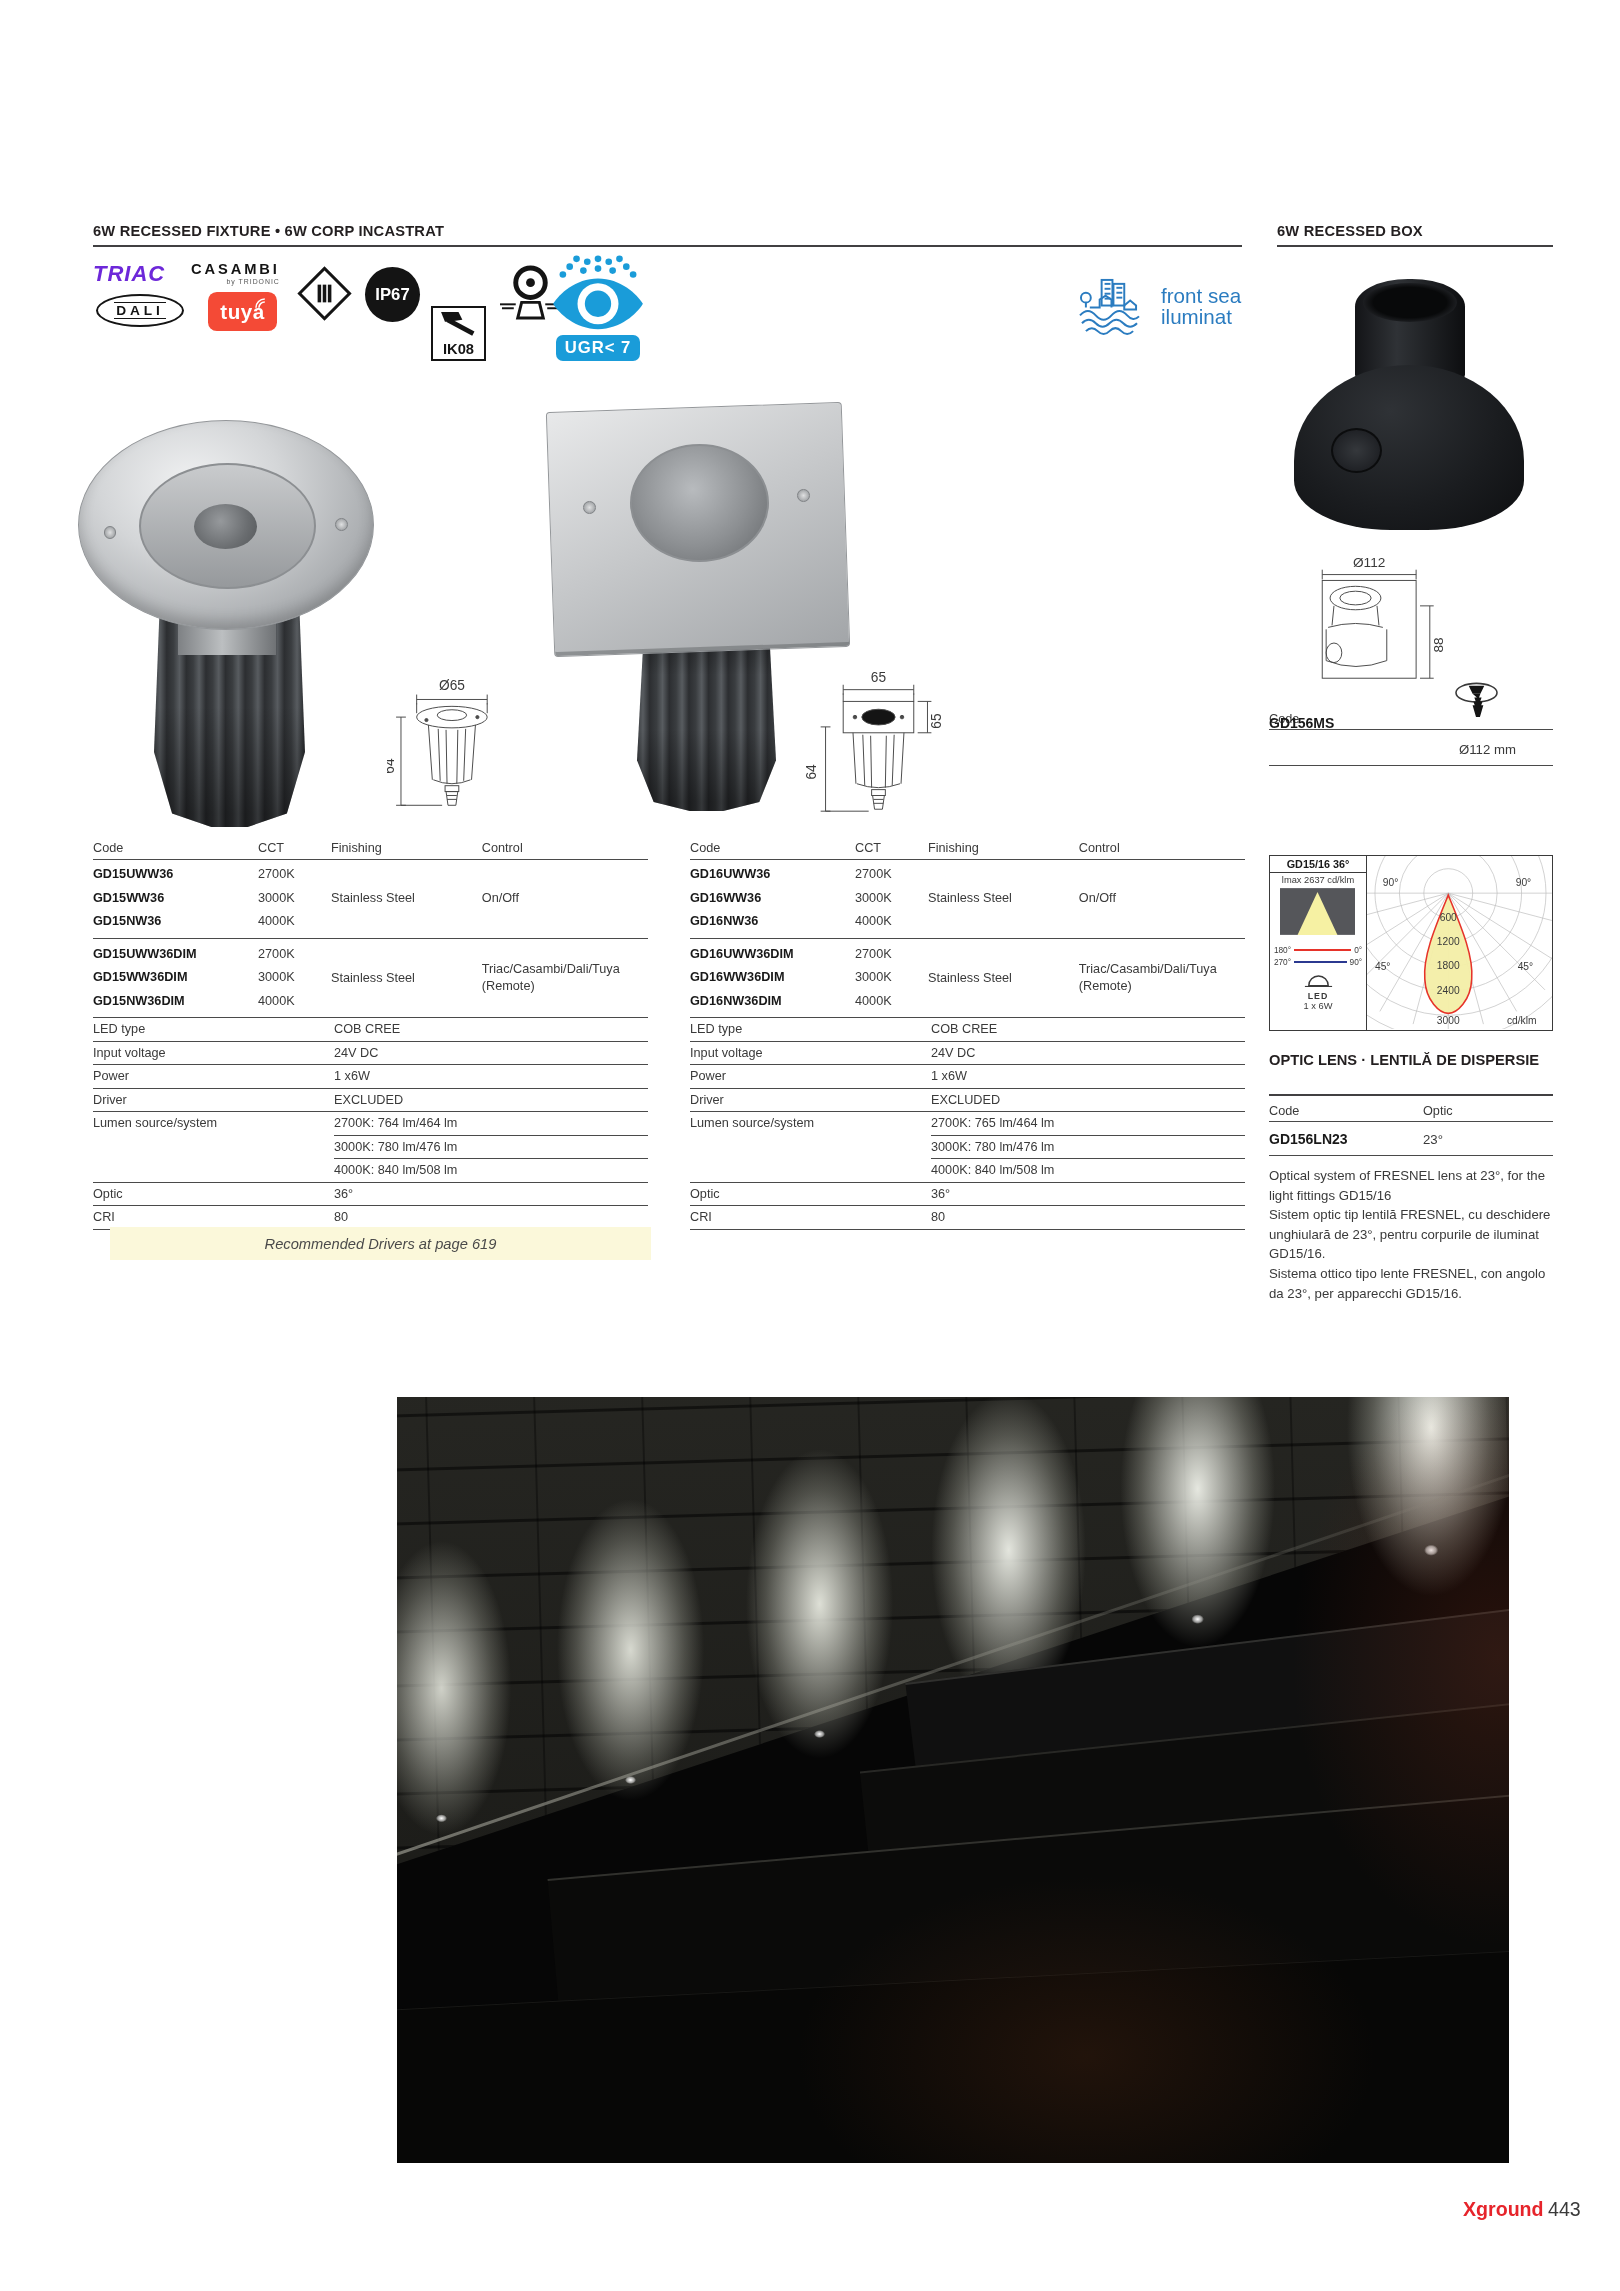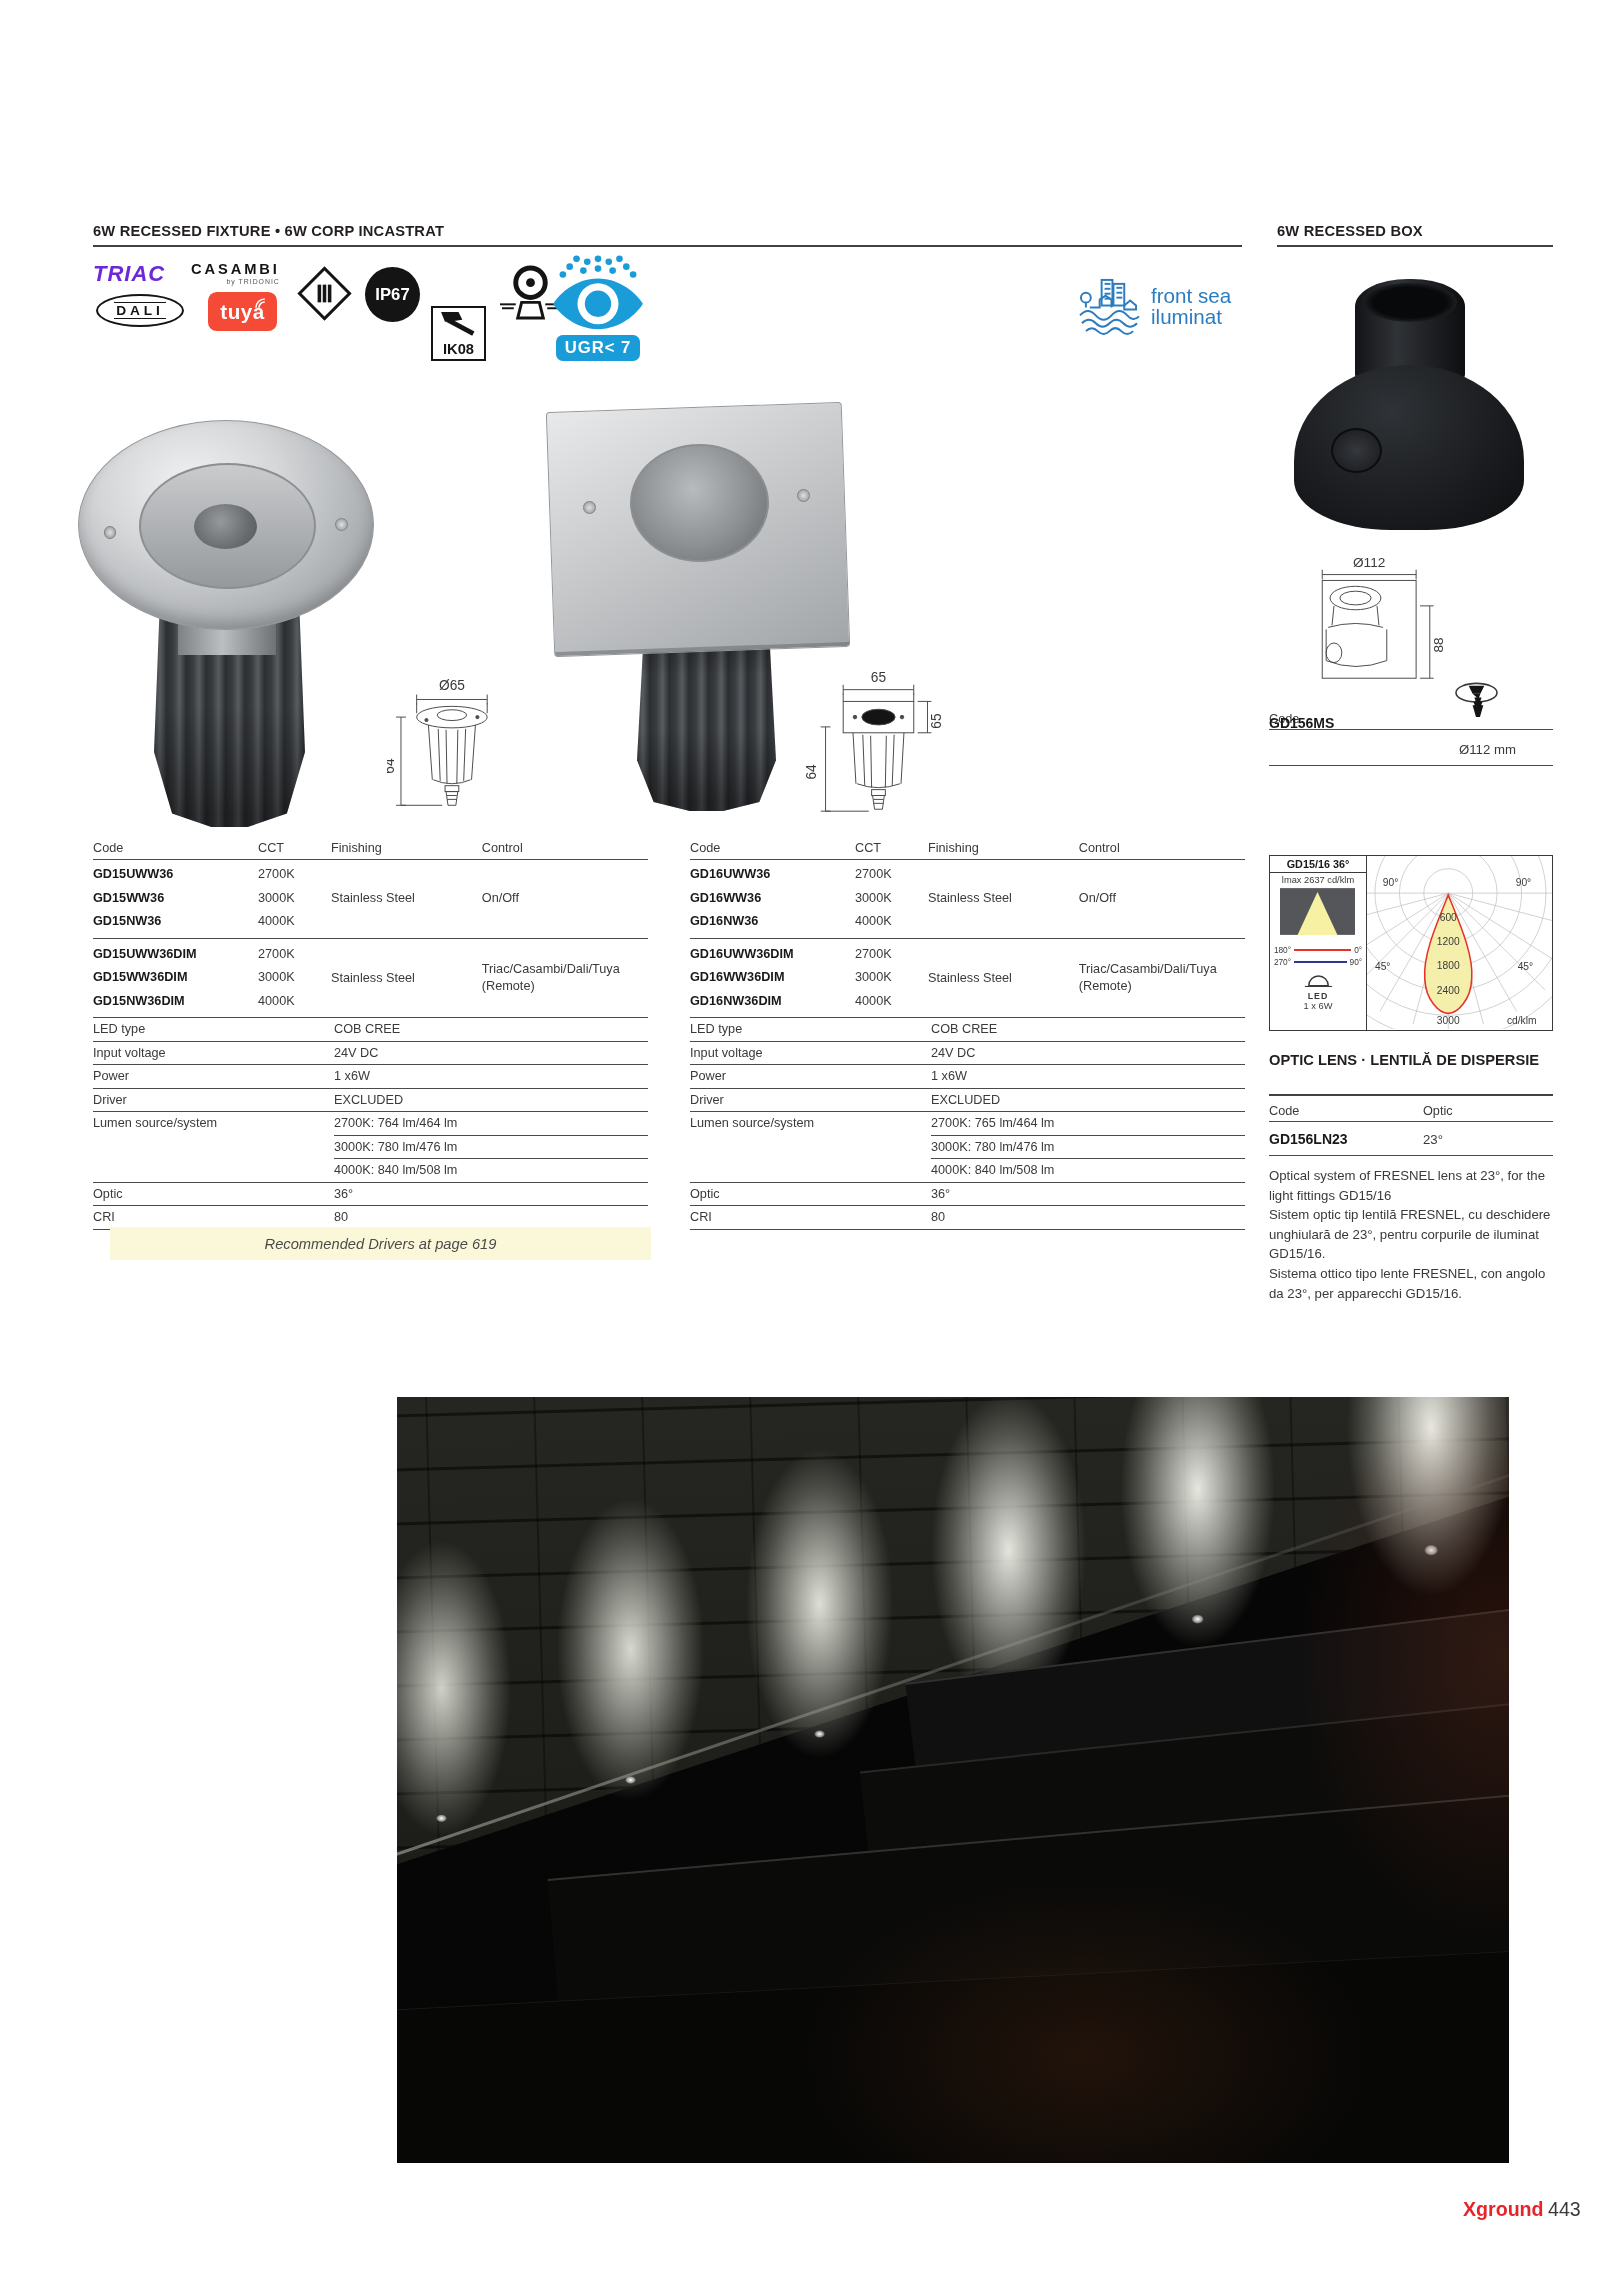--- a/index.html
+++ b/index.html
@@ -180,21 +180,21 @@
           <circle cx="85" cy="14" r="3.4"></circle>
           <circle cx="78" cy="6" r="3.4"></circle>
         <path d="M56,26 C33,26 16,42 10,52 C16,62 33,78 56,78 C79,78 96,62 102,52 C96,42 79,26 56,26 Z"></path>
       </g>
       <circle cx="56" cy="52" r="21" fill="#fff"></circle>
       <circle cx="56" cy="52" r="13.5" fill="#1a9cd9"></circle>
     </svg>
     <div class="ugr-badge" style="display:inline-block;margin-top:-5.9px;">UGR&lt; 7</div>
   </div>
 
-  <div class="abs" style="left:1078px;top:276px;display:flex;align-items:center;gap:10px;">
+  <div class="abs" style="left:1078px;top:276px;display:flex;align-items:center;gap:20px;">
     <svg width="63" height="61" viewBox="0 0 64 62">
       <g fill="none" stroke="#2b7cc0" stroke-width="2">
         <rect x="24" y="4" width="11" height="26"></rect>
         <rect x="36" y="8" width="11" height="22"></rect>
         <line x1="27" y1="8" x2="33" y2="8"></line>
           <line x1="27" y1="13" x2="33" y2="13"></line>
           <line x1="27" y1="18" x2="33" y2="18"></line>
           <line x1="27" y1="23" x2="33" y2="23"></line>
         <line x1="39" y1="12" x2="45" y2="12"></line>
           <line x1="39" y1="17" x2="45" y2="17"></line>

